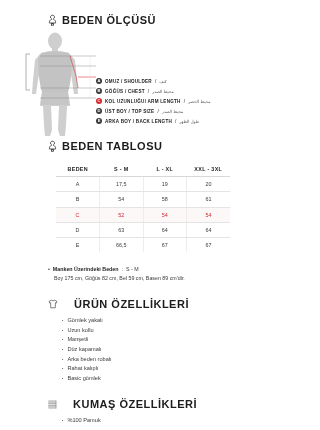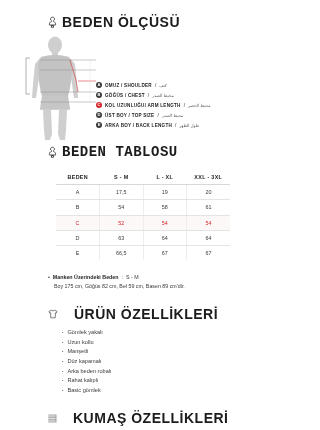--- a/index.html
+++ b/index.html
@@ -11,21 +11,21 @@
     overflow:hidden;
   }
   .page{position:relative;width:287px;height:430px;}
 
   
   .sec-head{
     display:flex;align-items:center;gap:5px;
     padding-left:48px;
   }
   .sec-title{
-    font-size:14px;font-weight:bold;letter-spacing:.5px;color:#1c1c1c;
+    font-size:11px;font-weight:bold;letter-spacing:.5px;color:#1c1c1c;
     white-space:nowrap;
   }
   .ico{display:inline-block;flex:0 0 auto;line-height:0;}
 
   
   .diagram{position:relative;width:287px;height:108px;margin-top:4px;}
   .diagram svg{position:absolute;left:0;top:0;}
   .labels{position:absolute;left:96px;top:46px;}
   .lbl{
     display:flex;align-items:center;gap:3px;height:10px;
@@ -151,21 +151,21 @@
       </div>
       <div class="lbl">
         <span class="bullet">E</span>
         <span class="lbl-tr">ARKA BOY / BACK LENGTH</span>
         <span class="slash">/</span>
         <span class="lbl-ar">طول الظهر</span>
       </div>
     </div>
   </div>
 
-  <div class="sec-head" style="margin-top:2px;font-family:Liberation Mono, monospace;">
+  <div class="sec-head" style="margin-top:2px;">
     <span class="ico">
       <svg width="9" height="12" viewBox="0 0 9 12">
         <path d="M4.5 1.2c-1.1 0-2 .8-2 1.9 0 .7.4 1.3 1 1.6v.7C2.2 5.8 1.4 7 1.4 8.4v.6h6.2v-.6C7.6 7 6.8 5.8 5.5 5.4v-.7c.6-.3 1-.9 1-1.6 0-1.1-.9-1.9-2-1.9z" fill="none" stroke="#2b2b2b" stroke-width=".8"></path>
         <rect x="3.5" y="9.6" width="2" height="1.6" fill="none" stroke="#2b2b2b" stroke-width=".8"></rect>
       </svg>
     </span>
     <span class="sec-title">BEDEN TABLOSU</span>
   </div>
 
   <div class="tbl-wrap">

